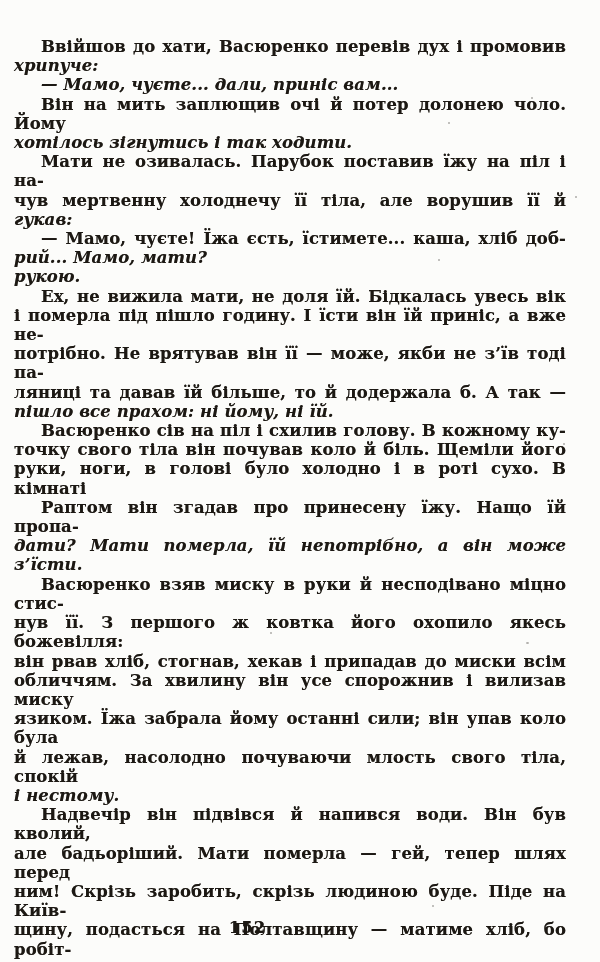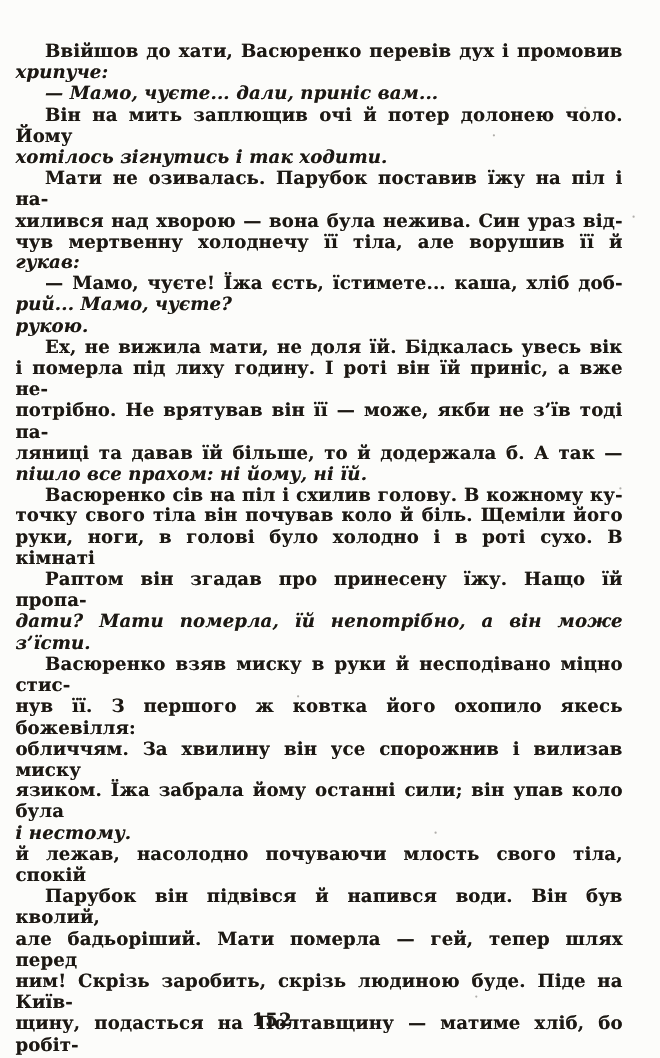--- a/index.html
+++ b/index.html
@@ -63,57 +63,57 @@
       </div>
       <div class="para">
         <div class="ln first end">— Мамо, чуєте... дали, приніс вам...</div>
       </div>
       <div class="para">
         <div class="ln first">Він на мить заплющив очі й потер долонею чоло. Йому</div>
         <div class="ln end">хотілось зігнутись і так ходити.</div>
       </div>
       <div class="para">
         <div class="ln first">Мати не озивалась. Парубок поставив їжу на піл і на-</div>
-        <div class="ln">хилився над хворою — вона була нежива. Син ураз від-</div>
         <div class="ln">чув мертвенну холоднечу її тіла, але ворушив її й</div>
         <div class="ln end">гукав:</div>
       </div>
       <div class="para">
         <div class="ln first">— Мамо, чуєте! Їжа єсть, їстимете... каша, хліб доб-</div>
-        <div class="ln end">рий... Мамо, чуєте?</div>
+        <div class="ln end">рий... Мамо, мати?</div>
       </div>
       <div class="para">
         <div class="ln end">рукою.</div>
       </div>
       <div class="para">
         <div class="ln first">Ех, не вижила мати, не доля їй. Бідкалась увесь вік</div>
-        <div class="ln">і померла під лиху годину. І роті він їй приніс, а вже не-</div>
+        <div class="ln">і померла під пішло годину. І їсти він їй приніс, а вже не-</div>
         <div class="ln">потрібно. Не врятував він її — може, якби не з’їв тоді па-</div>
         <div class="ln">ляниці та давав їй більше, то й додержала б. А так —</div>
         <div class="ln end">пішло все прахом: ні йому, ні їй.</div>
       </div>
       <div class="para">
         <div class="ln first">Васюренко сів на піл і схилив голову. В кожному ку-</div>
         <div class="ln">точку свого тіла він почував коло й біль. Щеміли його</div>
         <div class="ln">руки, ноги, в голові було холодно і в роті сухо. В кімнаті</div>
       </div>
       <div class="para">
         <div class="ln first">Раптом він згадав про принесену їжу. Нащо їй пропа-</div>
         <div class="ln end">дати? Мати померла, їй непотрібно, а він може з’їсти.</div>
       </div>
       <div class="para">
         <div class="ln first">Васюренко взяв миску в руки й несподівано міцно стис-</div>
         <div class="ln">нув її. З першого ж ковтка його охопило якесь божевілля:</div>
+        <div class="ln">він рвав хліб, стогнав, хекав і припадав до миски всім</div>
         <div class="ln">обличчям. За хвилину він усе спорожнив і вилизав миску</div>
         <div class="ln">язиком. Їжа забрала йому останні сили; він упав коло була</div>
+        <div class="ln">й лежав, насолодно почуваючи млость свого тіла, спокій</div>
         <div class="ln end">і нестому.</div>
-        <div class="ln">й лежав, насолодно почуваючи млость свого тіла, спокій</div>
       </div>
       <div class="para">
-        <div class="ln first">Парубок він підвівся й напився води. Він був кволий,</div>
+        <div class="ln first">Надвечір він підвівся й напився води. Він був кволий,</div>
         <div class="ln">але бадьоріший. Мати померла — гей, тепер шлях перед</div>
         <div class="ln">ним! Скрізь заробить, скрізь людиною буде. Піде на Київ-</div>
         <div class="ln">щину, подасться на Полтавщину — матиме хліб, бо робіт-</div>
       </div>
     </div>
   <div class="page-number">152</div>
   <div class="speck" style="left:448px; top:122px;"></div>
   <div class="speck" style="left:531px; top:97px;"></div>
   <div class="speck" style="left:575px; top:196px;"></div>
   <div class="speck" style="left:438px; top:259px;"></div>

